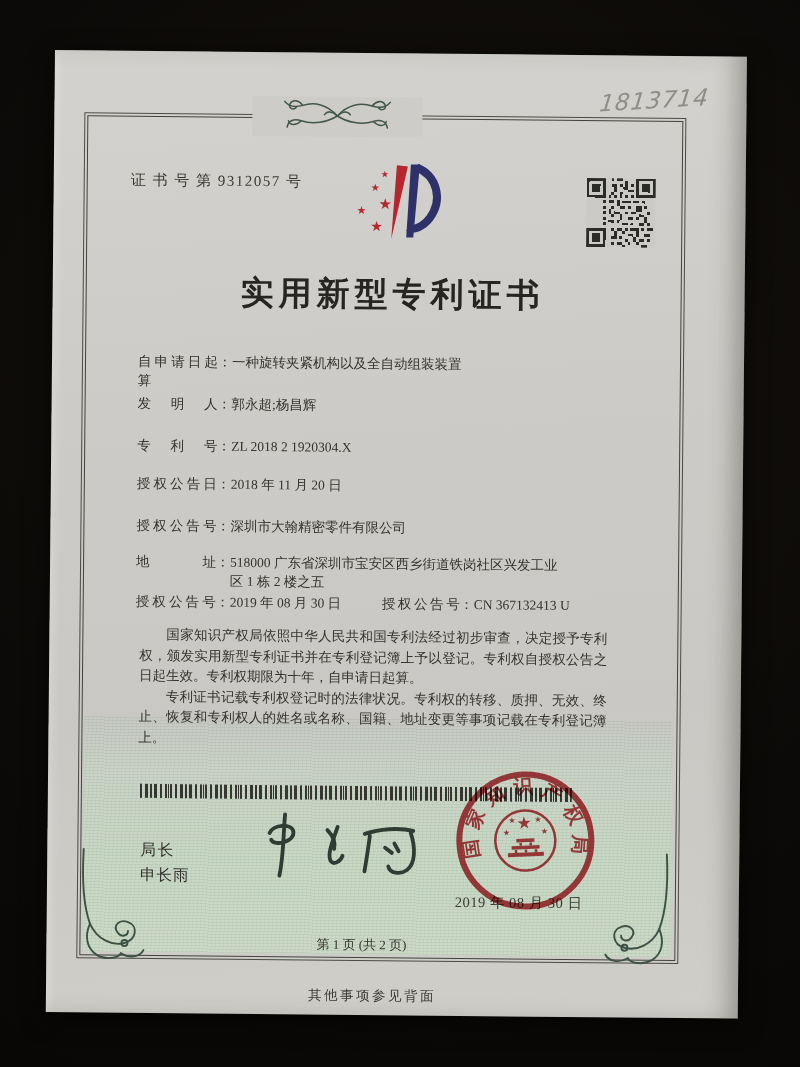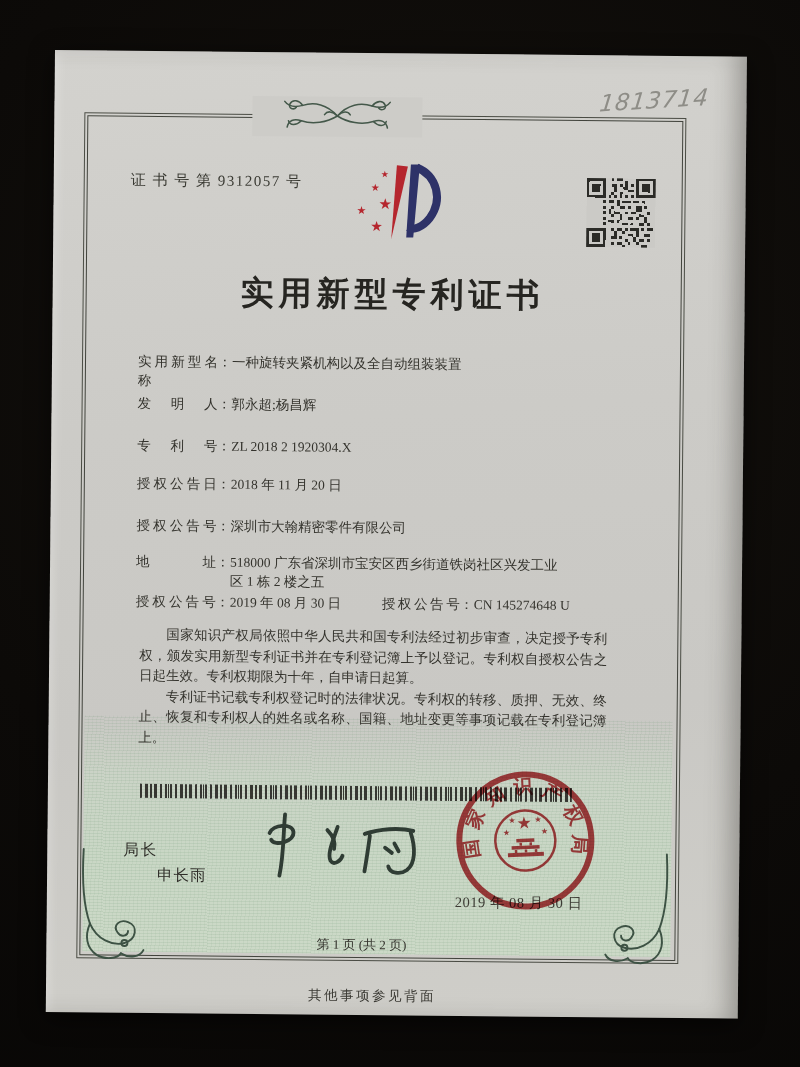--- a/index.html
+++ b/index.html
@@ -52,22 +52,22 @@
     font-size:13.5px;line-height:20.5px;text-align:justify;color:#34332d;
   }
   .paras p{margin:0;text-indent:2em;}
   .barcode{
     position:absolute;left:92px;top:733px;width:432px;height:14px;
     background:
       repeating-linear-gradient(90deg,#23221e 0 1px, rgba(0,0,0,0) 1px 7px),
       repeating-linear-gradient(90deg,#23221e 0 2px, rgba(0,0,0,0) 2px 5px);
     opacity:.88;
   }
-  .director-title{position:absolute;left:76px;top:789px;font-size:15.5px;letter-spacing:2px;color:#2f2e29;}
-  .director-name{position:absolute;left:110px;top:814px;font-size:15.5px;letter-spacing:1px;color:#2f2e29;}
+  .director-title{position:absolute;left:93px;top:789px;font-size:15.5px;letter-spacing:2px;color:#2f2e29;}
+  .director-name{position:absolute;left:93px;top:814px;font-size:15.5px;letter-spacing:1px;color:#2f2e29;}
   .signature{position:absolute;left:196px;top:752px;}
   .seal{position:absolute;left:398px;top:706px;transform:rotate(-3deg);mix-blend-mode:multiply;opacity:.92;}
   .seal-date{
     position:absolute;left:408px;top:839px;width:140px;font-size:14.5px;
     color:#3c3b34;letter-spacing:.5px;
   }
   .page-info{position:absolute;left:235px;top:883px;width:160px;text-align:center;font-size:13px;color:#34332d;}
   .back-note{position:absolute;left:262px;top:934px;font-size:13.5px;letter-spacing:2.5px;color:#3a3933;}
   .ornament{position:absolute;left:198px;top:44px;background:#cdccc8;padding:0 6px;}
   .flourish{position:absolute;}
@@ -202,42 +202,42 @@
           <rect x="18" y="23" width="1" height="1"></rect>
         <rect x="20" y="24" width="2" height="1"></rect>
           <rect x="13" y="24" width="1" height="1"></rect>
       </g>
     </svg>
   </div>
 
   <div class="title">实用新型专利证书</div>
 
   <div class="frow" style="top:301px">
-    <span class="flabel">实用新型名称</span><span class="fcolon">：</span><span class="fvalue">一种旋转夹紧机构以及全自动组装装置</span>
+    <span class="flabel">自申请日起算</span><span class="fcolon">：</span><span class="fvalue">一种旋转夹紧机构以及全自动组装装置</span>
   </div>
   <div class="frow" style="top:343px">
     <span class="flabel">发明人</span><span class="fcolon">：</span><span class="fvalue">郭永超;杨昌辉</span>
   </div>
   <div class="frow" style="top:385px">
     <span class="flabel">专利号</span><span class="fcolon">：</span><span class="fvalue">ZL 2018 2 1920304.X</span>
   </div>
   <div class="frow" style="top:423px">
     <span class="flabel">授权公告日</span><span class="fcolon">：</span><span class="fvalue">2018 年 11 月 20 日</span>
   </div>
   <div class="frow" style="top:465px">
     <span class="flabel">授权公告号</span><span class="fcolon">：</span><span class="fvalue">深圳市大翰精密零件有限公司</span>
   </div>
   <div class="frow" style="top:501px">
     <span class="flabel">地址</span><span class="fcolon">：</span><span class="fvalue pre">518000 广东省深圳市宝安区西乡街道铁岗社区兴发工业
 区 1 栋 2 楼之五</span>
   </div>
   <div class="frow" style="top:541px">
     <span class="flabel">授权公告号</span><span class="fcolon">：</span><span class="fvalue">2019 年 08 月 30 日</span>
     <span class="grant-group2">
-      <span class="flabel">授权公告号</span><span class="fcolon">：</span><span class="fvalue">CN 145274648 U</span>
+      <span class="flabel">授权公告号</span><span class="fcolon">：</span><span class="fvalue">CN 367132413 U</span>
     </span>
   </div>
 
   <div class="paras">
     <p>国家知识产权局依照中华人民共和国专利法经过初步审查，决定授予专利权，颁发实用新型专利证书并在专利登记簿上予以登记。专利权自授权公告之日起生效。专利权期限为十年，自申请日起算。</p>
     <p>专利证书记载专利权登记时的法律状况。专利权的转移、质押、无效、终止、恢复和专利权人的姓名或名称、国籍、地址变更等事项记载在专利登记簿上。</p>
   </div>
 
   <div class="barcode"></div>
 

